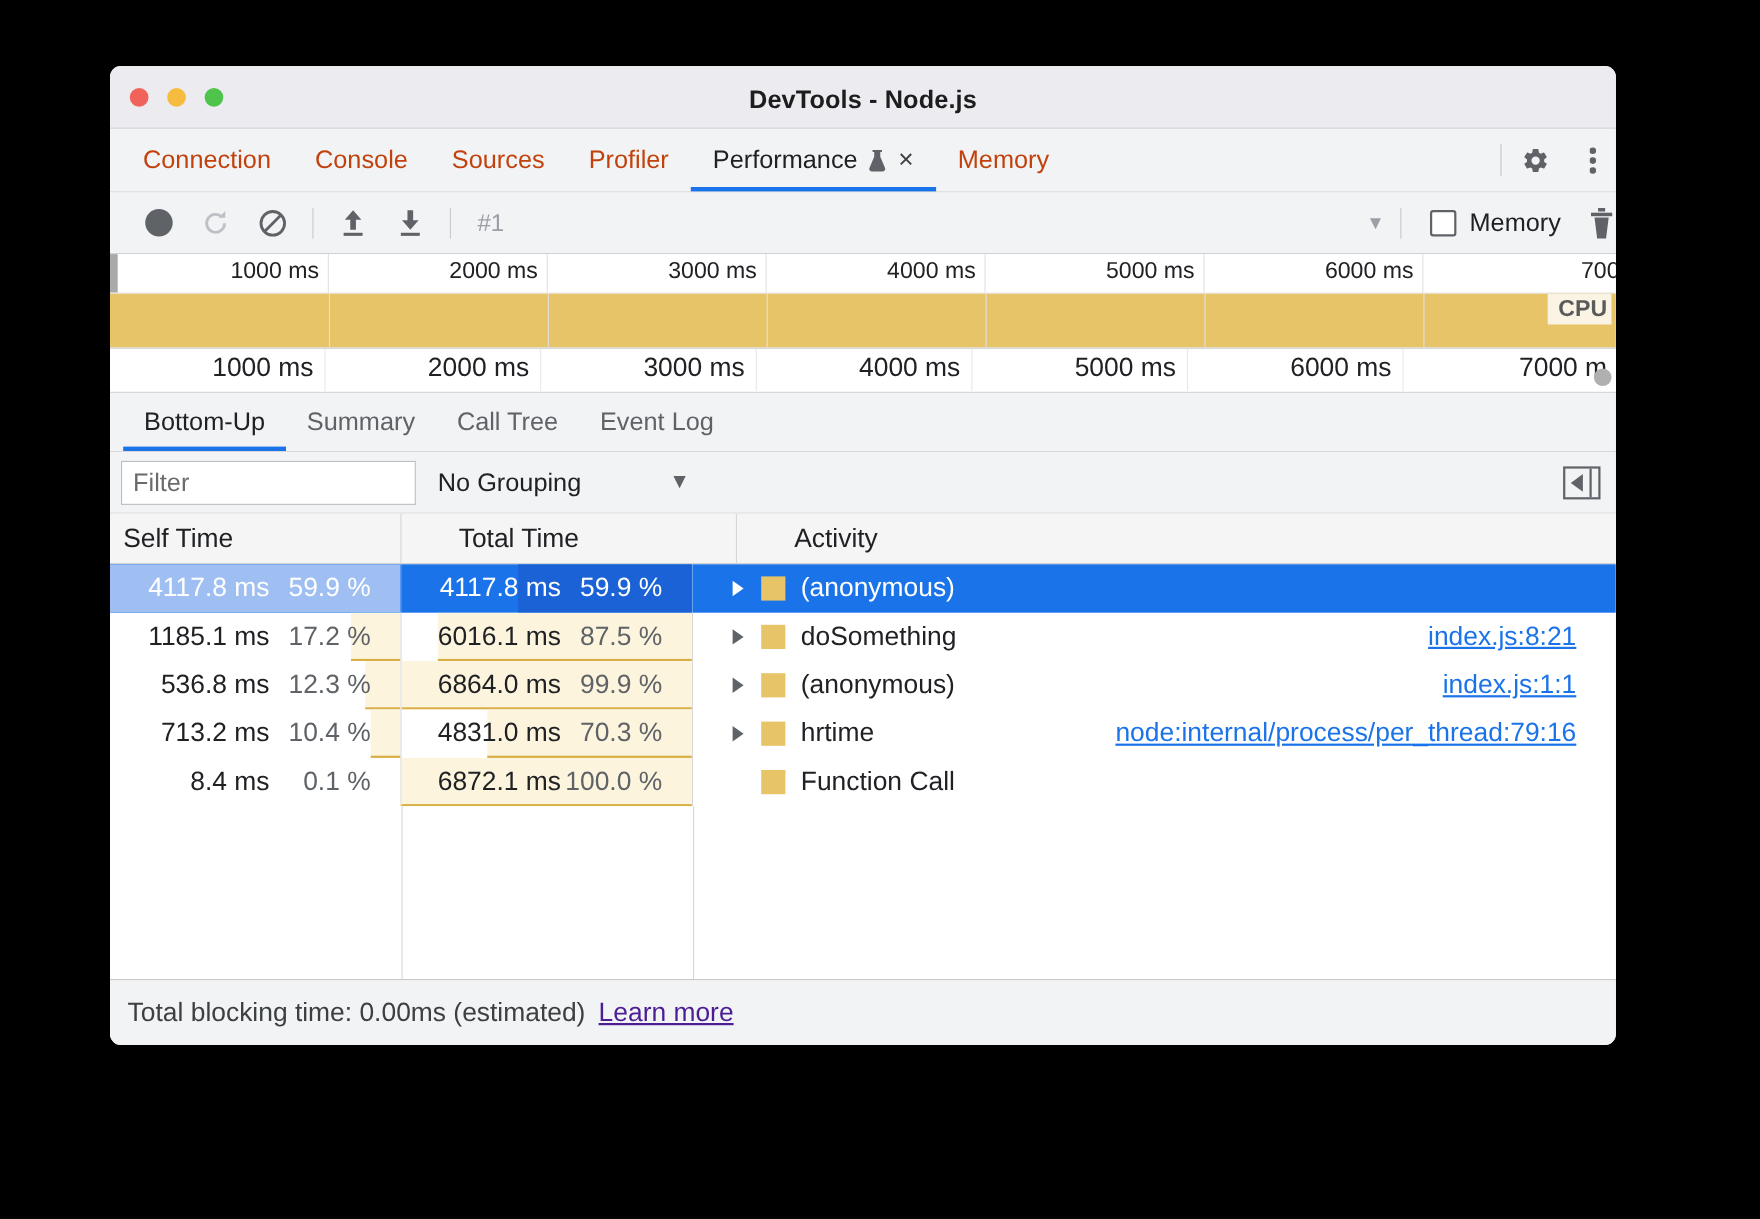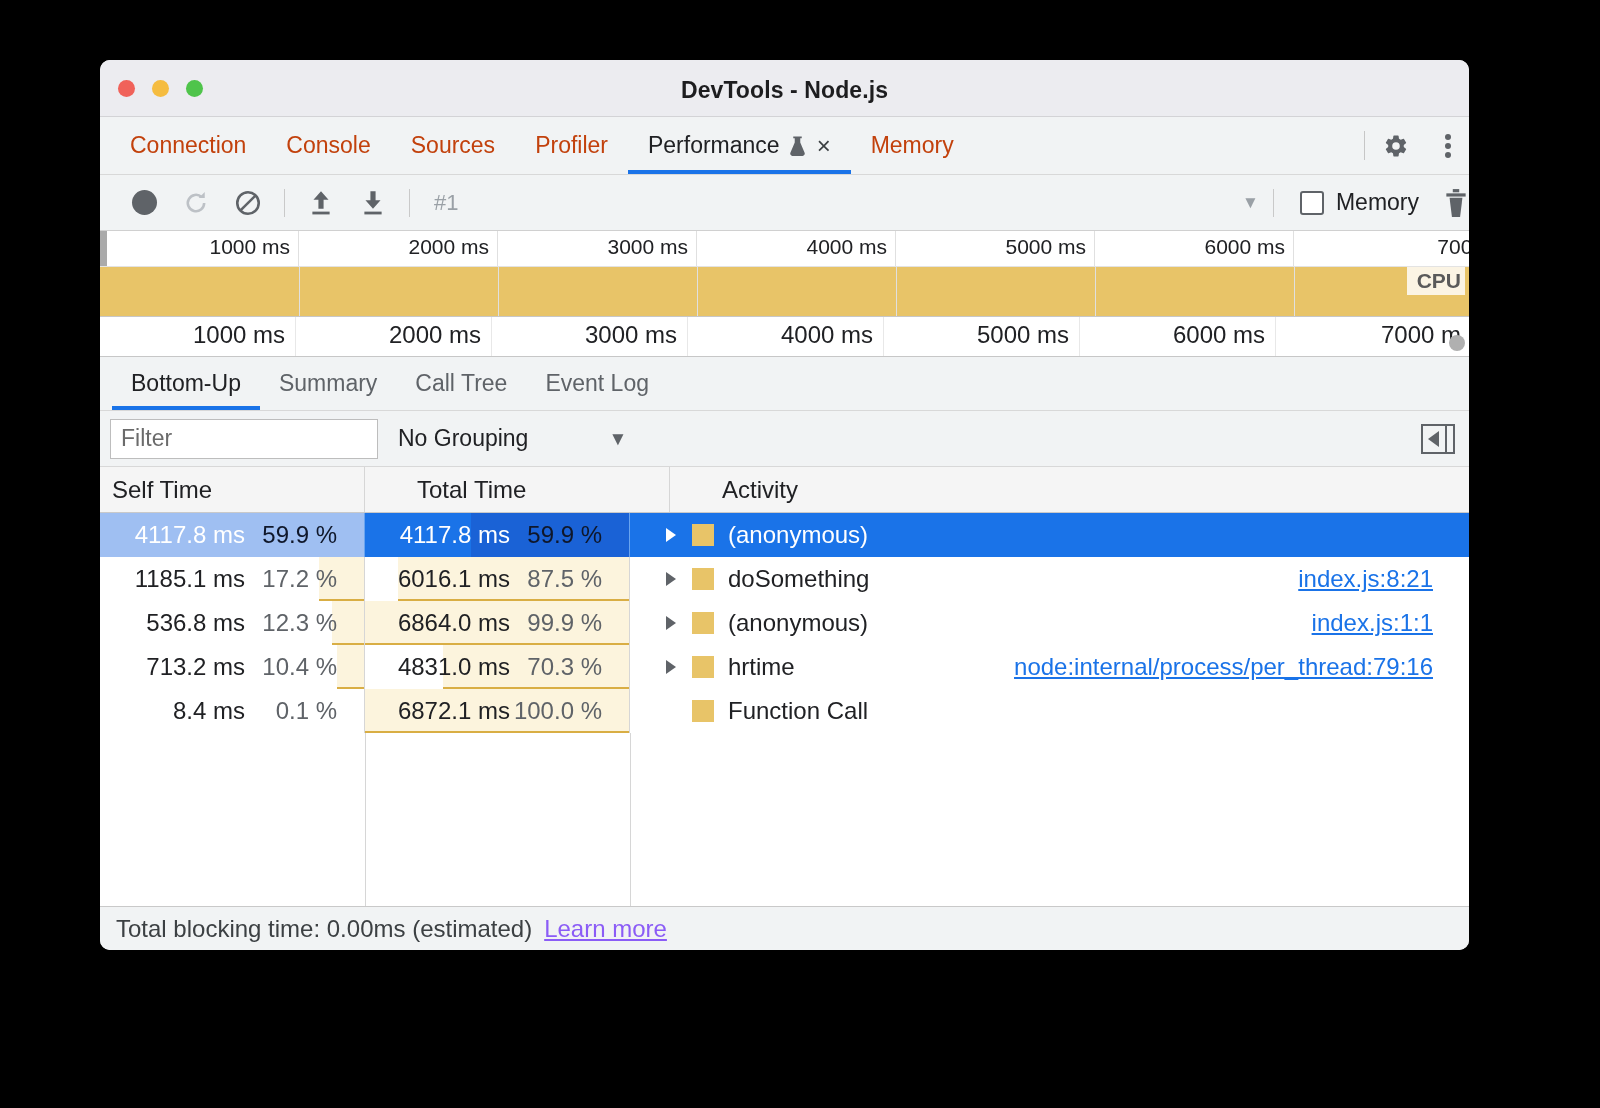--- a/index.html
+++ b/index.html
@@ -294,21 +294,21 @@
   }
   .numwrap {
     position: relative; z-index: 2;
     width: 100%;
     display: flex; align-items: center; justify-content: flex-end;
     padding-right: 27px;
     white-space: nowrap;
   }
   .ms  { text-align: right; }
   .pct { width: 92px; text-align: right; color: #5f6368; }
-  .trow.selected .pct { color: #0f172a; }
+  .trow.selected .pct { color: #ffffff; }
 
   .cell.act { border-right: none; flex: 1; padding-left: 28px; gap: 0; }
   .twisty {
     width: 26px; flex: none;
     display: flex; align-items: center; justify-content: center;
     position: relative; z-index: 2;
   }
   .twisty .tri {
     width: 0; height: 0;
     border-top: 7px solid transparent;
@@ -326,30 +326,30 @@
     margin-left: auto;
     position: relative; z-index: 2;
     color: #1a73e8;
     text-decoration: underline;
     padding-right: 36px;
     white-space: nowrap;
   }
 
   
   #footer {
-    height: 44px;
+    height: 60px;
     background: #f1f3f4;
     border-top: 1px solid #c9c9c9;
     display: flex; align-items: center;
     padding-left: 16px;
     font-size: 24px; color: #3c4043;
     flex: none;
     gap: 12px;
   }
-  #footer .learn { color: #8b5cf6; text-decoration: underline; }
+  #footer .learn { color: #4c1d95; text-decoration: underline; }
 </style>
 </head>
 <body>
 
 <div id="window">
 
   <div id="titlebar">
     <div class="lights">
       <div class="light red"></div>
       <div class="light yellow"></div>

